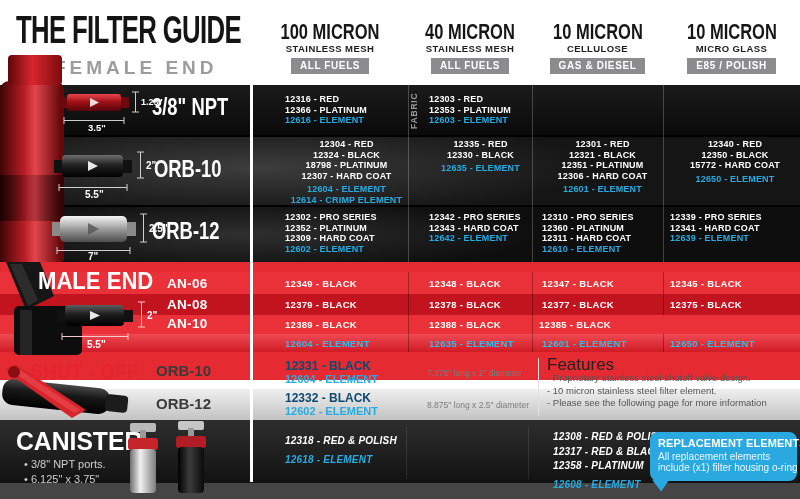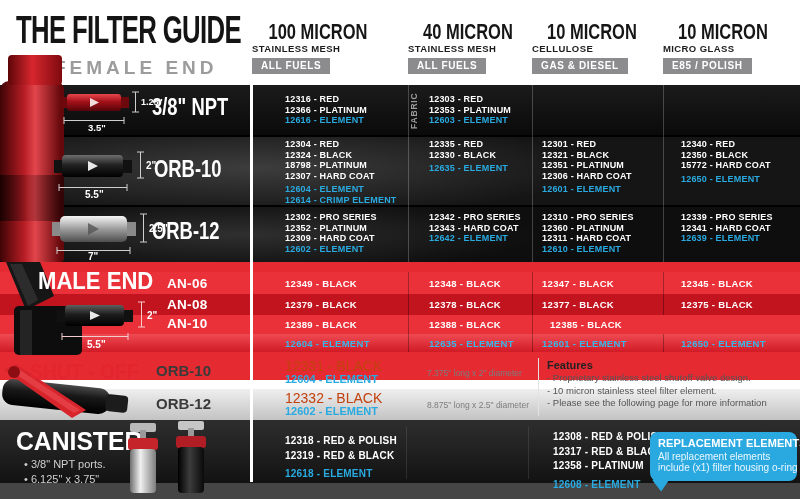--- a/index.html
+++ b/index.html
@@ -6,47 +6,47 @@
   #stage{position:relative;width:800px;height:499px;background:#fff;overflow:hidden;
          font-family:"Liberation Sans",sans-serif;}
   .abs{position:absolute;}
 
   
   #poster-title{left:16px;top:8px;font-size:39px;font-weight:bold;color:#141414;
     letter-spacing:-1px;transform:scaleX(.66);transform-origin:left top;white-space:nowrap;}
   #poster-subtitle{left:54px;top:57px;font-size:19px;font-weight:bold;color:#9c9c9c;
     letter-spacing:4px;white-space:nowrap;}
   #colheads{left:252px;top:22px;width:548px;display:flex;}
-  .colhead{box-sizing:border-box;text-align:left;}
+  .colhead{box-sizing:border-box;text-align:center;}
   .ch0{width:156px}.ch1{width:124px}.ch2{width:131px}.ch3{width:137px}
   .micron{display:inline-block;font-size:22px;font-weight:bold;color:#161616;
     transform:scaleX(.75);white-space:nowrap;line-height:20px;}
   .media{font-size:9.5px;font-weight:bold;color:#1c1c1c;letter-spacing:.4px;margin-top:0px;}
   .badge{display:inline-block;margin-top:4px;background:#8c8c8e;color:#fff;font-weight:bold;
     font-size:10px;letter-spacing:.6px;padding:2px 9px 3px;}
 
   
   #female-section{left:0;top:85px;width:800px;height:177px;background:#0c0c0c;}
   .fstripe{position:absolute;left:0;width:800px;}
   #fs1{top:0;height:50px;background:linear-gradient(180deg,#1b1b1b,#0a0a0a);}
   #fs2{top:50px;height:70px;background:radial-gradient(ellipse 55% 90% at 32% 45%,#3d3d3d,#151515 78%);
        border-top:2px solid #000;box-sizing:border-box;}
   #fs3{top:120px;height:57px;background:radial-gradient(ellipse 50% 90% at 30% 50%,#2f2f2f,#0e0e0e 75%);
        border-top:2px solid #000;box-sizing:border-box;}
   .frow{position:absolute;left:252px;width:548px;display:flex;}
   #frow1{top:85px;height:50px;}
   #frow2{top:135px;height:70px;}
   #frow3{top:205px;height:57px;}
   .fcell{box-sizing:border-box;padding-top:9px;}
-  #frow2 .fcell{padding-top:4px;}
+  #frow2 .fcell{padding-top:4px;text-align:center;}
   #frow3 .fcell{padding-top:7px;}
   .fc0{width:156px;padding-left:33px;}
   .fc1{width:124px;padding-left:20px;}
   .fc2{width:131px;padding-left:9px;}
-  .fc3{width:137px;padding-left:17px;}
+  .fc3{width:137px;padding-left:6px;}
   .frow .fc1,.frow .fc2,.frow .fc3{border-left:1px solid rgba(255,255,255,.22);}
   .pline{font-weight:bold;font-size:9px;line-height:10.5px;color:#fff;letter-spacing:.2px;white-space:nowrap;}
   .eline{font-weight:bold;font-size:9px;line-height:10.5px;color:#29abe2;letter-spacing:.2px;white-space:nowrap;}
   .elist{}
   #frow2 .elist{margin-top:3px;}
   .big-label{position:absolute;color:#fff;font-size:23px;font-weight:bold;
     transform:scaleX(.8);transform-origin:left top;white-space:nowrap;letter-spacing:0;}
   #fabric-note{left:409px;top:93px;writing-mode:vertical-rl;transform:rotate(180deg);
     font-size:8.5px;font-weight:bold;color:#9a9a9a;letter-spacing:.8px;height:36px;}
 
@@ -70,37 +70,37 @@
   .an-label{position:absolute;left:167px;color:#fff;font-weight:bold;font-size:13.5px;
     letter-spacing:.3px;z-index:5;}
 
   
   #shutoff-row2{left:0;top:389px;width:800px;height:31px;
     background:linear-gradient(180deg,#efefef,#c3c3c3);}
   #shutoff-title{left:30px;top:359px;font-size:22px;font-weight:bold;color:#e32530;
     transform:scaleX(.88);transform-origin:left top;white-space:nowrap;z-index:5;}
   .so-label{position:absolute;left:156px;color:#3a3a3a;font-weight:bold;font-size:15px;z-index:5;}
   .so-block{position:absolute;left:285px;z-index:5;}
-  .sopart{font-size:14px;font-weight:normal;color:#c2410c;line-height:13px;white-space:nowrap;}
+  .sopart{font-size:12px;font-weight:bold;color:#0c4a6e;line-height:13px;white-space:nowrap;}
   .soelem{font-size:11px;font-weight:bold;color:#29abe2;line-height:12px;white-space:nowrap;}
   .so-size{position:absolute;left:427px;width:120px;font-size:8.5px;color:#7d7d7d;z-index:5;}
   #features{left:547px;top:358px;width:245px;z-index:5;}
-  #features .ftitle{font-size:11px;font-weight:bold;color:#222;line-height:14px;}
+  #features .ftitle{font-size:17px;font-weight:normal;color:#222;line-height:14px;}
   #features .fitem{font-size:9.5px;color:#555;line-height:12.5px;white-space:nowrap;}
   #features-border{left:538px;top:358px;width:1px;height:58px;background:#e2e2e2;}
 
   
   #canister-section{left:0;top:420px;width:800px;height:79px;background:#454545;}
   #canister-main{position:absolute;left:0;top:0;width:800px;height:63px;
     background:linear-gradient(180deg,#2e2e2e,#121212);}
   #canister-title{left:16px;top:426px;font-size:26px;font-weight:bold;color:#fff;
     transform:scaleX(.95);transform-origin:left top;white-space:nowrap;z-index:5;}
   #canister-bullets{left:24px;top:457px;z-index:5;}
   .cbullet{font-size:11px;color:#cfcfcf;line-height:15px;white-space:nowrap;}
-  .can-block{position:absolute;z-index:5;}
+  .can-block{position:absolute;z-index:5;font-style:italic;}
   .can-block .pline,.can-block .eline{font-size:10px;line-height:14.5px;}
   .can-block .elist{margin-top:4px;}
   .can-sep{position:absolute;width:1px;top:427px;height:52px;background:rgba(255,255,255,.1);}
 
   
   #callout{left:650px;top:432px;width:147px;height:49px;background:#29a9e0;border-radius:8px;
     z-index:7;padding:5px 8px;box-sizing:border-box;}
   #callout:after{content:"";position:absolute;left:4px;bottom:-6px;width:14px;height:14px;
     background:#29a9e0;transform:rotate(52deg) skew(18deg);}
   #callout .co-title{font-size:11px;font-weight:bold;color:#fff;letter-spacing:.1px;white-space:nowrap;}
@@ -502,21 +502,20 @@
     <rect x="70" y="7" width="6" height="10" fill="#9a9a9a"></rect>
     <rect x="10" y="17" width="30" height="12" rx="3" fill="#c4242a"></rect>
     <rect x="58" y="15" width="30" height="12" rx="3" fill="#b01d24"></rect>
     <rect x="12" y="28" width="26" height="44" rx="4" fill="url(#gc1)"></rect>
     <rect x="60" y="26" width="26" height="46" rx="4" fill="url(#gc2)"></rect>
   </svg>
 
   <div class="can-block" style="left:285px;top:434px;">
     <div>
         <div class="pline">12318 - RED &amp; POLISH</div>
-        <div class="pline">12319 - RED &amp; BLACK</div>
       </div>
     <div class="elist">
         <div class="eline">12618 - ELEMENT</div>
       </div>
   </div>
   <div class="can-block" style="left:553px;top:430px;">
     <div>
         <div class="pline">12308 - RED &amp; POLISH</div>
         <div class="pline">12317 - RED &amp; BLACK</div>
         <div class="pline">12358 - PLATINUM</div>

